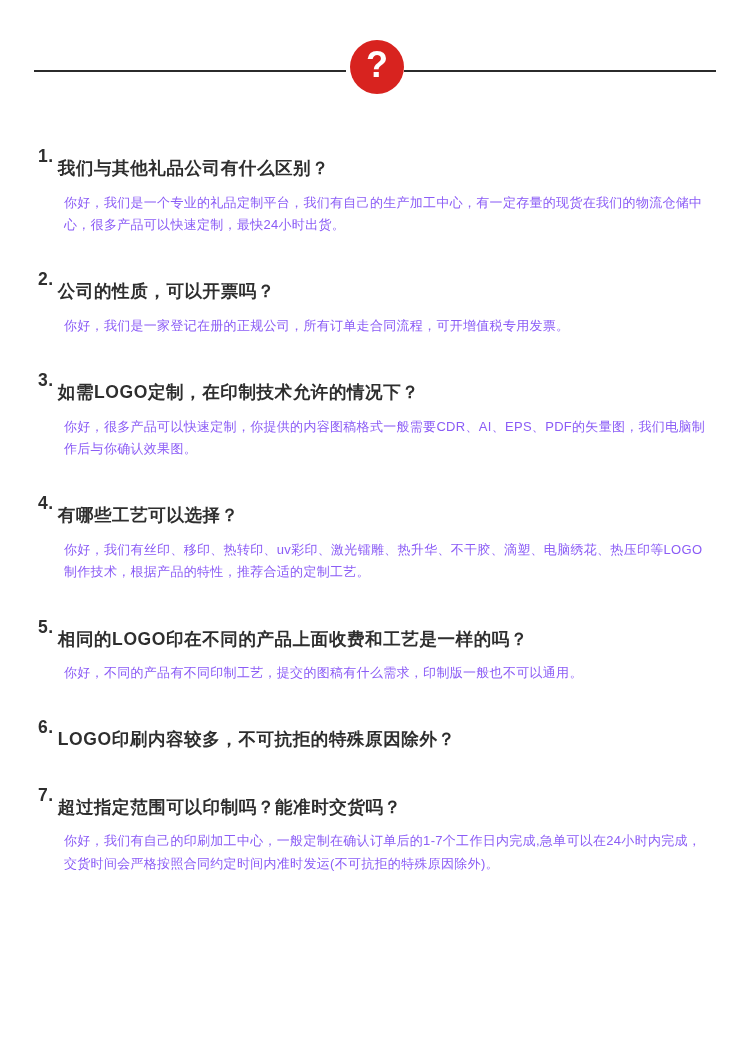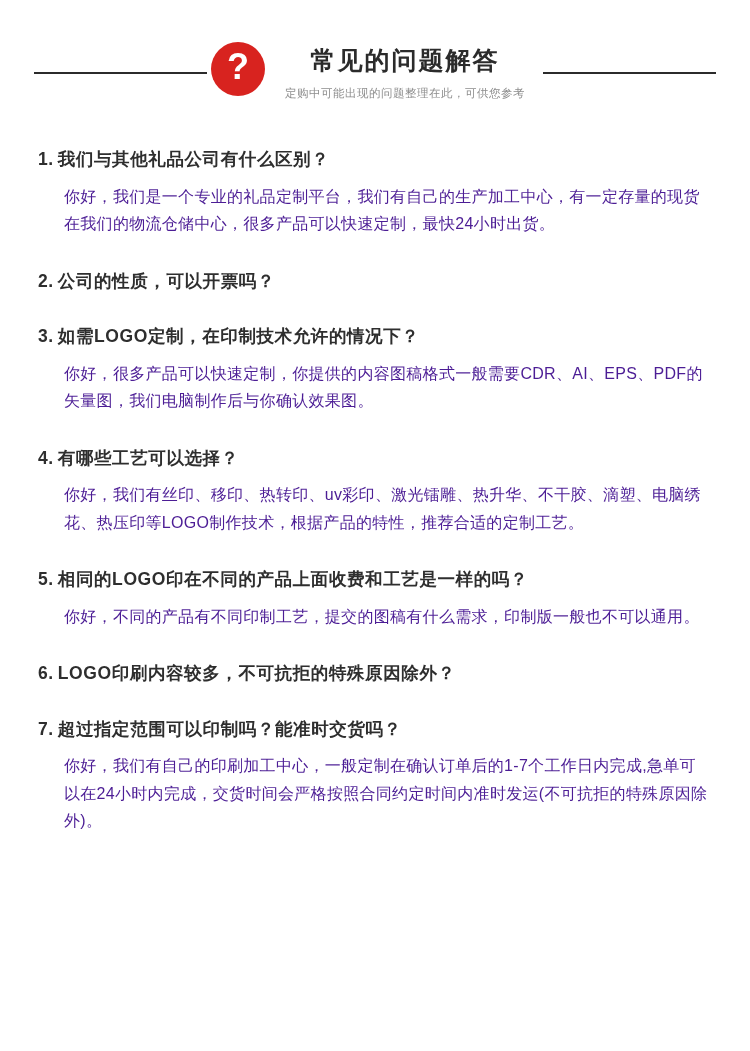--- a/index.html
+++ b/index.html
@@ -88,63 +88,60 @@
     color: #2e2e2e;
     letter-spacing: 0.6px;
     line-height: 1.4;
     display: flex;
   }
   .q-num {
     flex: 0 0 auto;
     margin-right: 4px;
     font-weight: bold;
   }
-  .q-text { flex: 1 1 auto; }
+  .q-text { flex: 1 1 auto; margin-top: 12px; }
 
   .answer {
     margin-top: 11px;
     padding-left: 26px;
-    font-size: 16px;
+    font-size: 13px;
     line-height: 1.72;
-    color: #4c1d95;
+    color: #8b5cf6;
     letter-spacing: 0.3px;
   }
 </style>
 </head>
 <body>
 
 <div class="page">
 
   <div class="header">
     <div class="rule left"></div>
     <div class="badge">
       <span>?</span>
-    </div>
-    <div class="titleblock">
-      <div class="title">常见的问题解答</div>
-      <div class="subtitle">定购中可能出现的问题整理在此，可供您参考</div>
     </div>
     <div class="rule right"></div>
   </div>
 
   <div class="faq">
 
     <div class="qa">
       <div class="question">
         <span class="q-num">1.</span>
         <span class="q-text">我们与其他礼品公司有什么区别？</span>
       </div>
       <div class="answer">你好，我们是一个专业的礼品定制平台，我们有自己的生产加工中心，有一定存量的现货在我们的物流仓储中心，很多产品可以快速定制，最快24小时出货。</div>
     </div>
 
     <div class="qa">
       <div class="question">
         <span class="q-num">2.</span>
         <span class="q-text">公司的性质，可以开票吗？</span>
       </div>
+      <div class="answer">你好，我们是一家登记在册的正规公司，所有订单走合同流程，可开增值税专用发票。</div>
     </div>
 
     <div class="qa">
       <div class="question">
         <span class="q-num">3.</span>
         <span class="q-text">如需LOGO定制，在印制技术允许的情况下？</span>
       </div>
       <div class="answer">你好，很多产品可以快速定制，你提供的内容图稿格式一般需要CDR、AI、EPS、PDF的矢量图，我们电脑制作后与你确认效果图。</div>
     </div>
 

